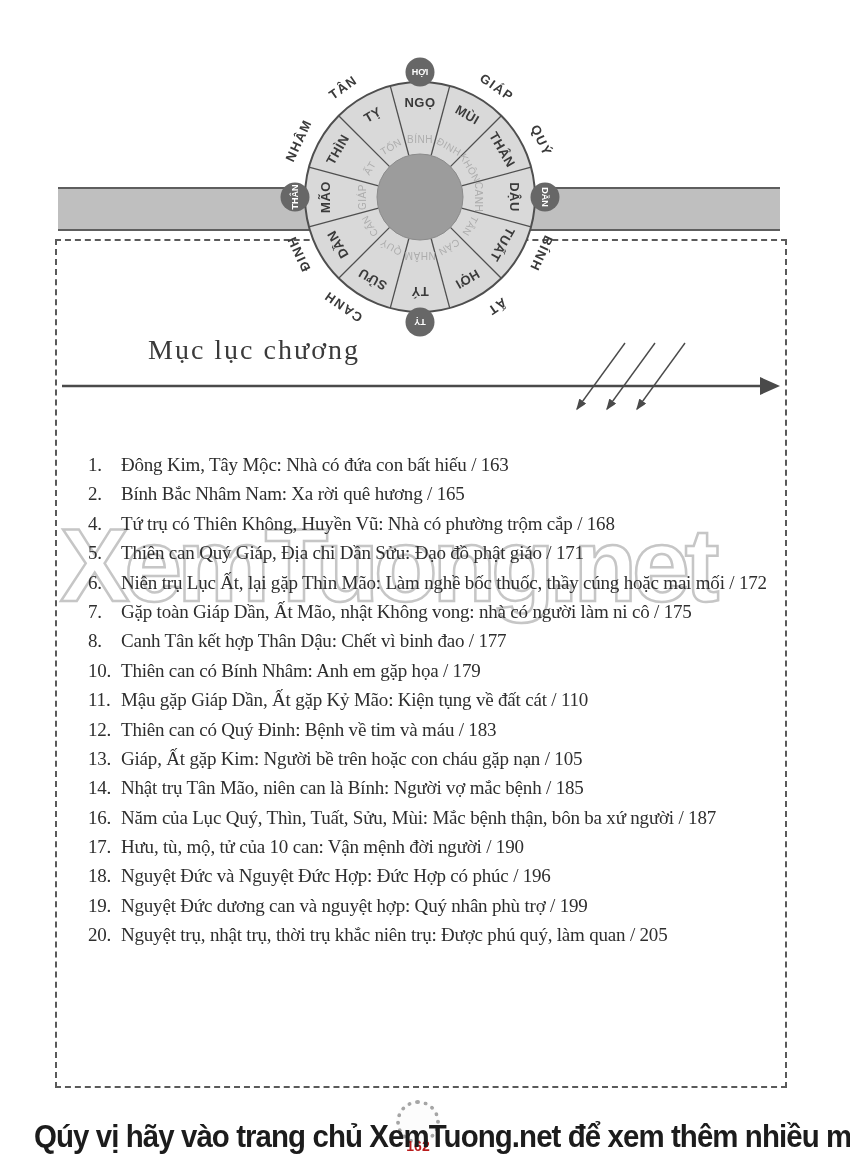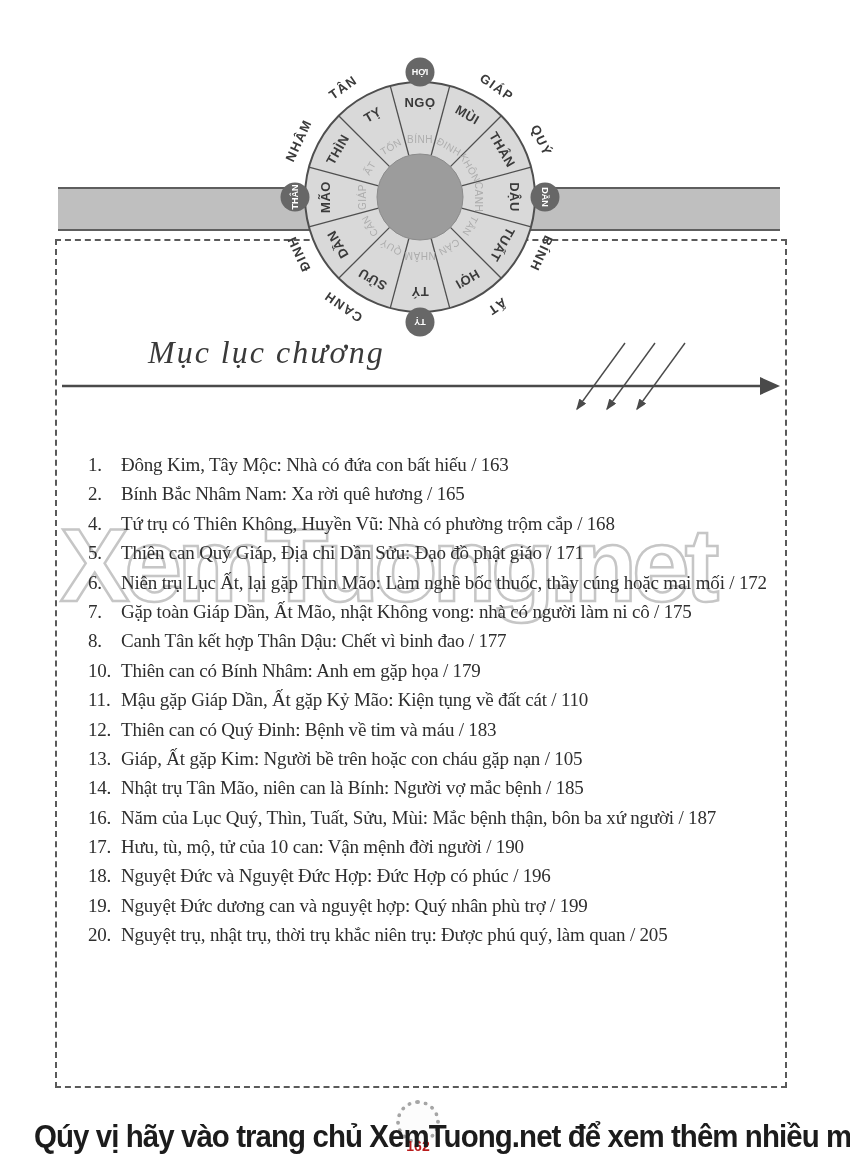--- a/index.html
+++ b/index.html
@@ -13,21 +13,21 @@
   .dashed-box{position:absolute;left:55px;top:239px;width:732px;height:849px;
         border:2px dashed #5a5a5a;box-sizing:border-box;z-index:0;}
 
   #wheel{position:absolute;left:270px;top:47px;width:300px;height:300px;z-index:3;}
   #wheel text{font-family:"Liberation Sans",sans-serif;}
   .branch-t{font-size:13px;font-weight:700;letter-spacing:.5px;}
   .stem-t{font-size:10px;letter-spacing:.5px;}
   .outer-t{font-size:13px;font-weight:700;letter-spacing:1.5px;}
   .badge-t{font-size:9px;font-weight:700;}
 
-  .heading{position:absolute;left:148px;top:334px;font-style:italic;font-size:32px;
+  .heading{position:absolute;left:148px;top:334px;font-size:28px;
         color:#3a3a3a;letter-spacing:2px;z-index:2;font-family:"Liberation Serif",serif;}
   .arrow-svg{position:absolute;left:50px;top:330px;width:740px;height:95px;z-index:2;}
 
   .watermark{position:absolute;left:60px;top:506px;width:740px;white-space:nowrap;
         font-family:"Liberation Sans",sans-serif;font-weight:700;font-size:104px;
         letter-spacing:-5px;color:transparent;-webkit-text-stroke:2.5px #c6c6c6;
         z-index:1;}
 
   #toc{position:absolute;left:72px;top:434px;width:730px;margin:16px;padding:0;
         list-style:none;z-index:2;}

